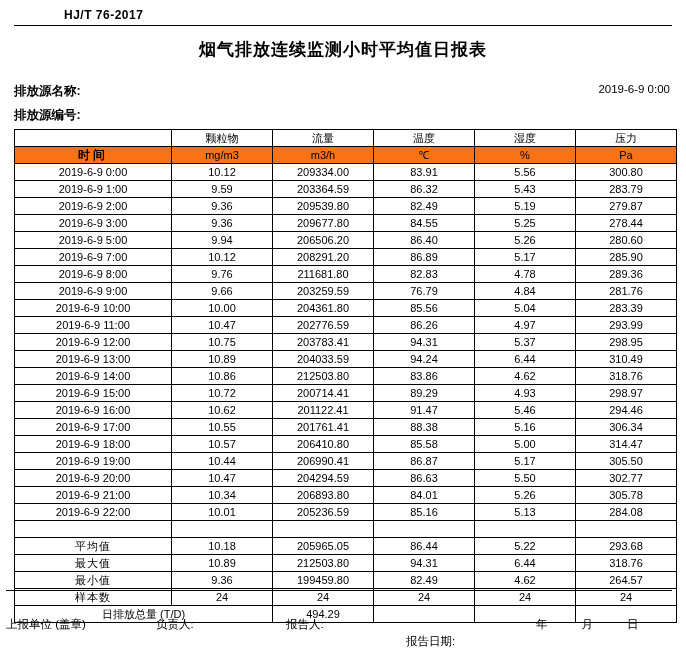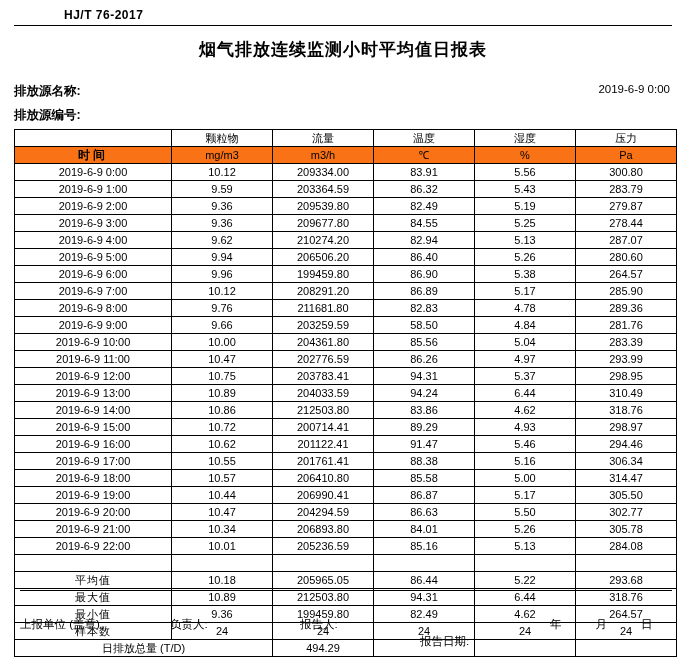--- a/index.html
+++ b/index.html
@@ -107,21 +107,21 @@
     font-size: 11.5px;
     font-weight: normal;
     letter-spacing: 1px;
   }
   .total-label {
     font-size: 11.5px;
     text-align: center;
   }
   .signline {
     position: absolute;
-    left: 20px;
+    left: 6px;
     right: 14px;
     bottom: 8px;
     border-top: 1.4px solid #000;
     padding-top: 8px;
     font-size: 11.5px;
     display: flex;
     align-items: center;
   }
   .signline span { white-space: pre; }
   .sg1 { width: 150px; }
@@ -191,64 +191,48 @@
       </tr>
       <tr>
         <td class="col-time tmcell">2019-6-9 3:00</td>
         <td class="colw num">9.36</td>
         <td class="colw num">209677.80</td>
         <td class="colw num">84.55</td>
         <td class="colw num">5.25</td>
         <td class="colw num">278.44</td>
       </tr>
       <tr>
-        <td class="col-time tmcell">2019-6-9 4:00</td>
-        <td class="colw num">9.62</td>
-        <td class="colw num">210274.20</td>
-        <td class="colw num">82.94</td>
-        <td class="colw num">5.13</td>
-        <td class="colw num">287.07</td>
-      </tr>
-      <tr>
         <td class="col-time tmcell">2019-6-9 5:00</td>
         <td class="colw num">9.94</td>
         <td class="colw num">206506.20</td>
         <td class="colw num">86.40</td>
         <td class="colw num">5.26</td>
         <td class="colw num">280.60</td>
       </tr>
       <tr>
-        <td class="col-time tmcell">2019-6-9 6:00</td>
-        <td class="colw num">9.96</td>
-        <td class="colw num">199459.80</td>
-        <td class="colw num">86.90</td>
-        <td class="colw num">5.38</td>
-        <td class="colw num">264.57</td>
-      </tr>
-      <tr>
         <td class="col-time tmcell">2019-6-9 7:00</td>
         <td class="colw num">10.12</td>
         <td class="colw num">208291.20</td>
         <td class="colw num">86.89</td>
         <td class="colw num">5.17</td>
         <td class="colw num">285.90</td>
       </tr>
       <tr>
         <td class="col-time tmcell">2019-6-9 8:00</td>
         <td class="colw num">9.76</td>
         <td class="colw num">211681.80</td>
         <td class="colw num">82.83</td>
         <td class="colw num">4.78</td>
         <td class="colw num">289.36</td>
       </tr>
       <tr>
         <td class="col-time tmcell">2019-6-9 9:00</td>
         <td class="colw num">9.66</td>
         <td class="colw num">203259.59</td>
-        <td class="colw num">58.50</td>
+        <td class="colw num">76.79</td>
         <td class="colw num">4.84</td>
         <td class="colw num">281.76</td>
       </tr>
       <tr>
         <td class="col-time tmcell">2019-6-9 10:00</td>
         <td class="colw num">10.00</td>
         <td class="colw num">204361.80</td>
         <td class="colw num">85.56</td>
         <td class="colw num">5.04</td>
         <td class="colw num">283.39</td>

